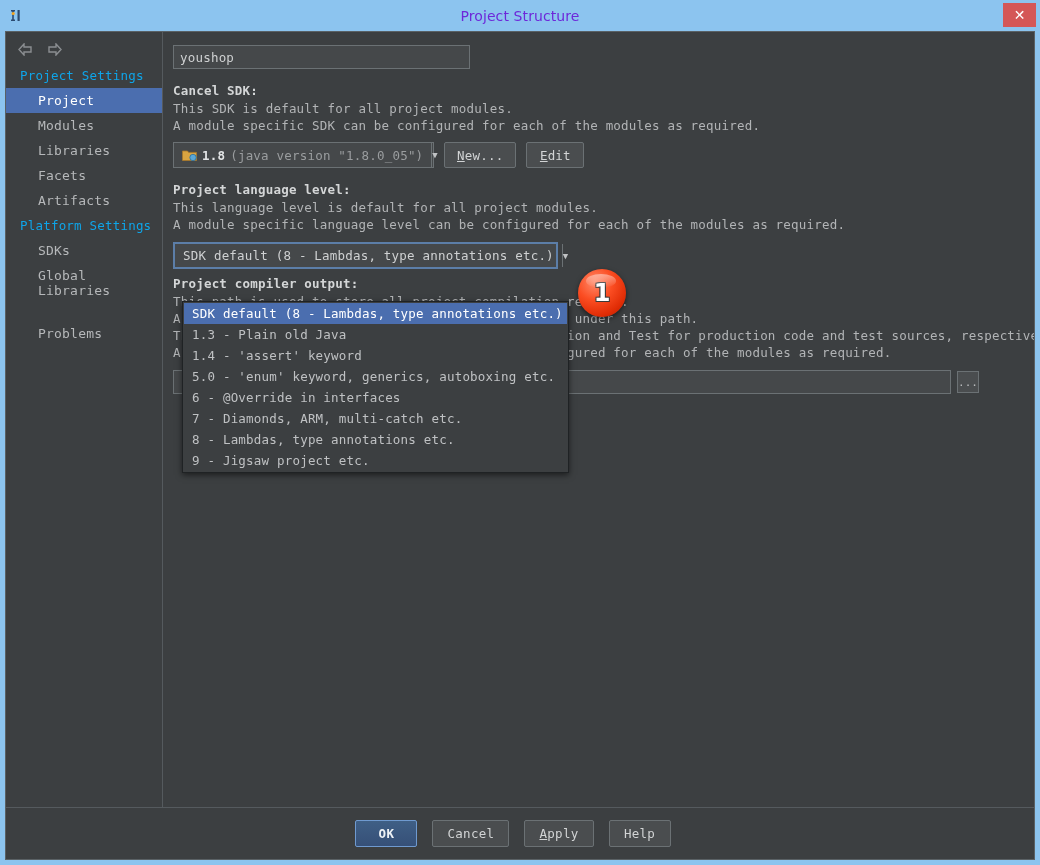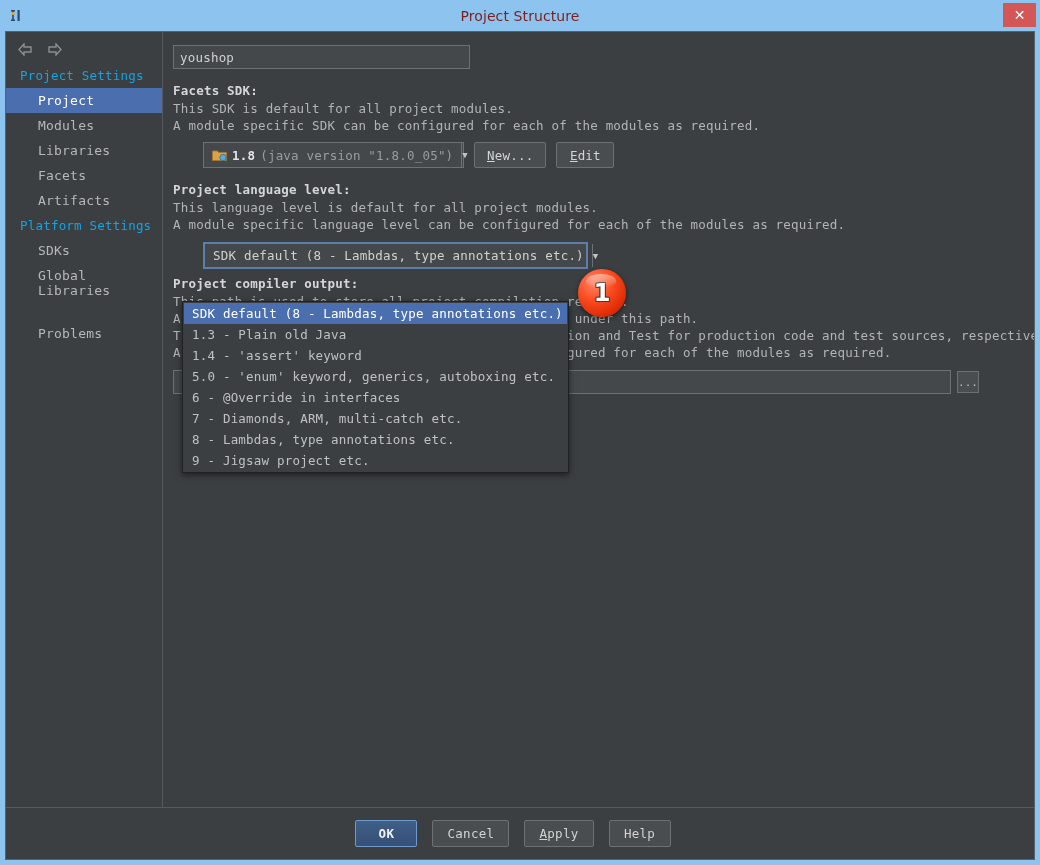--- a/index.html
+++ b/index.html
@@ -26,21 +26,21 @@
     width: 18px; height: 18px; margin-left: 8px;
     position: relative;
     background: #8cc4ef;
     display: flex; align-items: center; justify-content: center;
   }
   .app-icon svg { display: block; }
   .title-text {
     position: absolute; left: 0; right: 0;
     text-align: center;
     font-family: "DejaVu Sans", sans-serif;
-    font-size: 14px; color: #7f1d1d;
+    font-size: 14px; color: #6d28d9;
     letter-spacing: .1px;
   }
   .close-btn {
     position: absolute; right: 4px; top: 3px;
     width: 33px; height: 24px;
     background: #d45757;
     color: #ffffff;
     font-family: "DejaVu Sans", sans-serif;
     font-size: 14px;
     display: flex; align-items: center; justify-content: center;
@@ -128,21 +128,20 @@
   }
   #project-name-field { width: 297px; margin-top: 3px; }
   
   .row { display: flex; align-items: center; gap: 10px; margin-top: 8px; }
   .combo {
     background: #45484a;
     border: 1px solid #6b7174;
     height: 26px;
     display: flex; align-items: stretch;
     cursor: pointer;
-    margin-left: 30px;
   }
   .combo .combo-text {
     display: flex; align-items: center;
     padding: 0 8px;
     font-size: 12.5px;
     white-space: nowrap;
     letter-spacing: .2px;
   }
   .combo .arrow-box {
     width: 22px;
@@ -323,21 +322,21 @@
         <div class="side-gap"></div>
         <div class="side-item">Problems</div>
       </div>
 
       <div class="main">
 
         <div class="textfield" id="project-name-field">youshop</div>
 
         <div class="spacer-sm"></div>
 
-        <div class="lbl">Facets SDK:</div>
+        <div class="lbl">Cancel SDK:</div>
         <div class="desc">This SDK is default for all project modules.</div>
         <div class="desc">A module specific SDK can be configured for each of the modules as required.</div>
 
         <div class="row">
           <div class="combo" id="sdk-combo">
             <div class="combo-text">
               <span class="folder-icon">
                 <svg width="15" height="13" viewBox="0 0 15 13">
                   <path d="M0.5 2 h5 l1.2 1.4 h7.8 v8.1 h-14 z" fill="#d9a441" stroke="#a9792a" stroke-width="0.8"></path>
                   <circle cx="11" cy="8.5" r="3.2" fill="#5ba7d6" stroke="#2d6e99" stroke-width="0.8"></circle>

